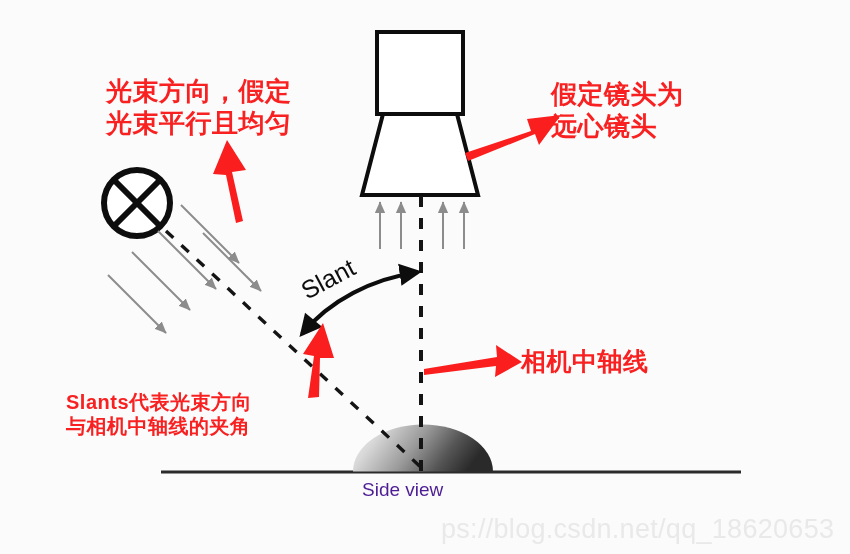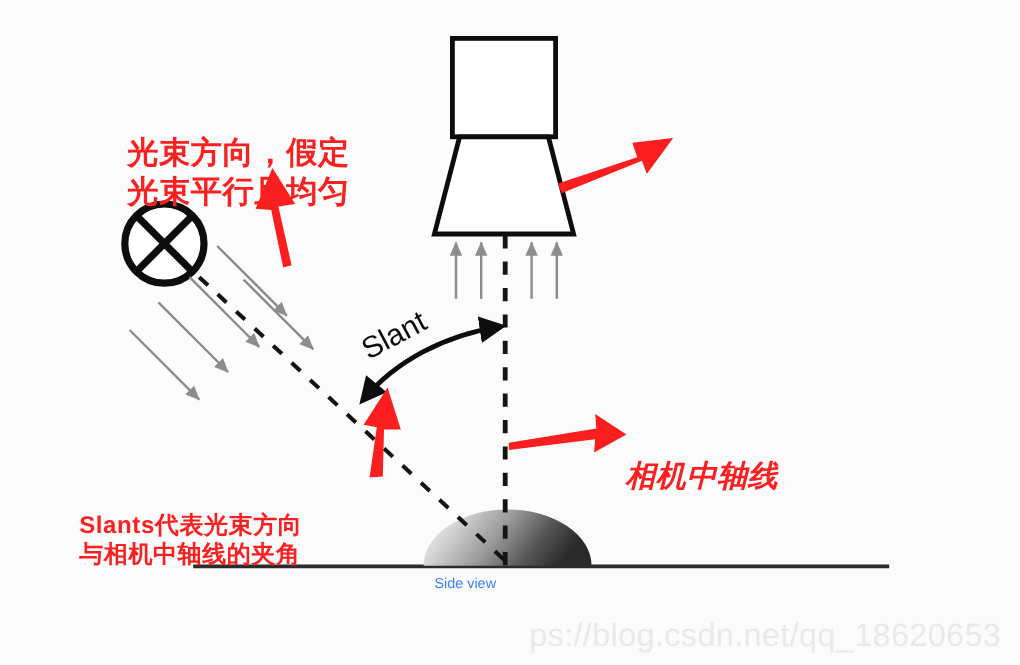--- a/index.html
+++ b/index.html
@@ -25,49 +25,47 @@
     width: 850px;
     height: 554px;
   }
   .anno {
     position: absolute;
     color: #f82020;
     font-weight: 700;
     line-height: 1.22;
     white-space: pre;
     letter-spacing: 0.5px;
-    margin-top: 36px;
   }
   #anno-beam {
     left: 106px;
     top: 76px;
     font-size: 26px;
   }
   #anno-lens {
     left: 551px;
     top: 79px;
     font-size: 26px;
   }
   #anno-slants {
     left: 66px;
     top: 390px;
     font-size: 20px;
   }
   #anno-axis {
     left: 521px;
     top: 346px;
     font-size: 25px;
-    font-style: italic;
   }
   #label-sideview {
     position: absolute;
     left: 362px;
     top: 479px;
-    font-size: 12px;
-    color: #3b82f6;
+    font-size: 19px;
+    color: #4c1d95;
     white-space: pre;
   }
   #label-cnview {
     position: absolute;
     left: 369px;
     top: 502px;
     font-size: 26px;
     color: #f82020;
     font-weight: 700;
     white-space: pre;
@@ -168,20 +166,22 @@
     </g>
 
     <g fill="#fa1e1e">
       <path d="M424,369 L497,357 L496,345 L522,362 L495,377 L496,366 L424,375 Z"></path>
     </g>
   </svg>
 
   <div class="anno" id="anno-beam">光束方向，假定
 光束平行且均匀</div>
 
+  <div class="anno" id="anno-lens">假定镜头为
+远心镜头</div>
 
   <div class="anno" id="anno-slants">Slants代表光束方向
 与相机中轴线的夹角</div>
 
   <div class="anno" id="anno-axis">相机中轴线</div>
 
   <div id="label-sideview">Side view</div>
 
 
   <div id="watermark">ps://blog.csdn.net/qq_18620653</div>

